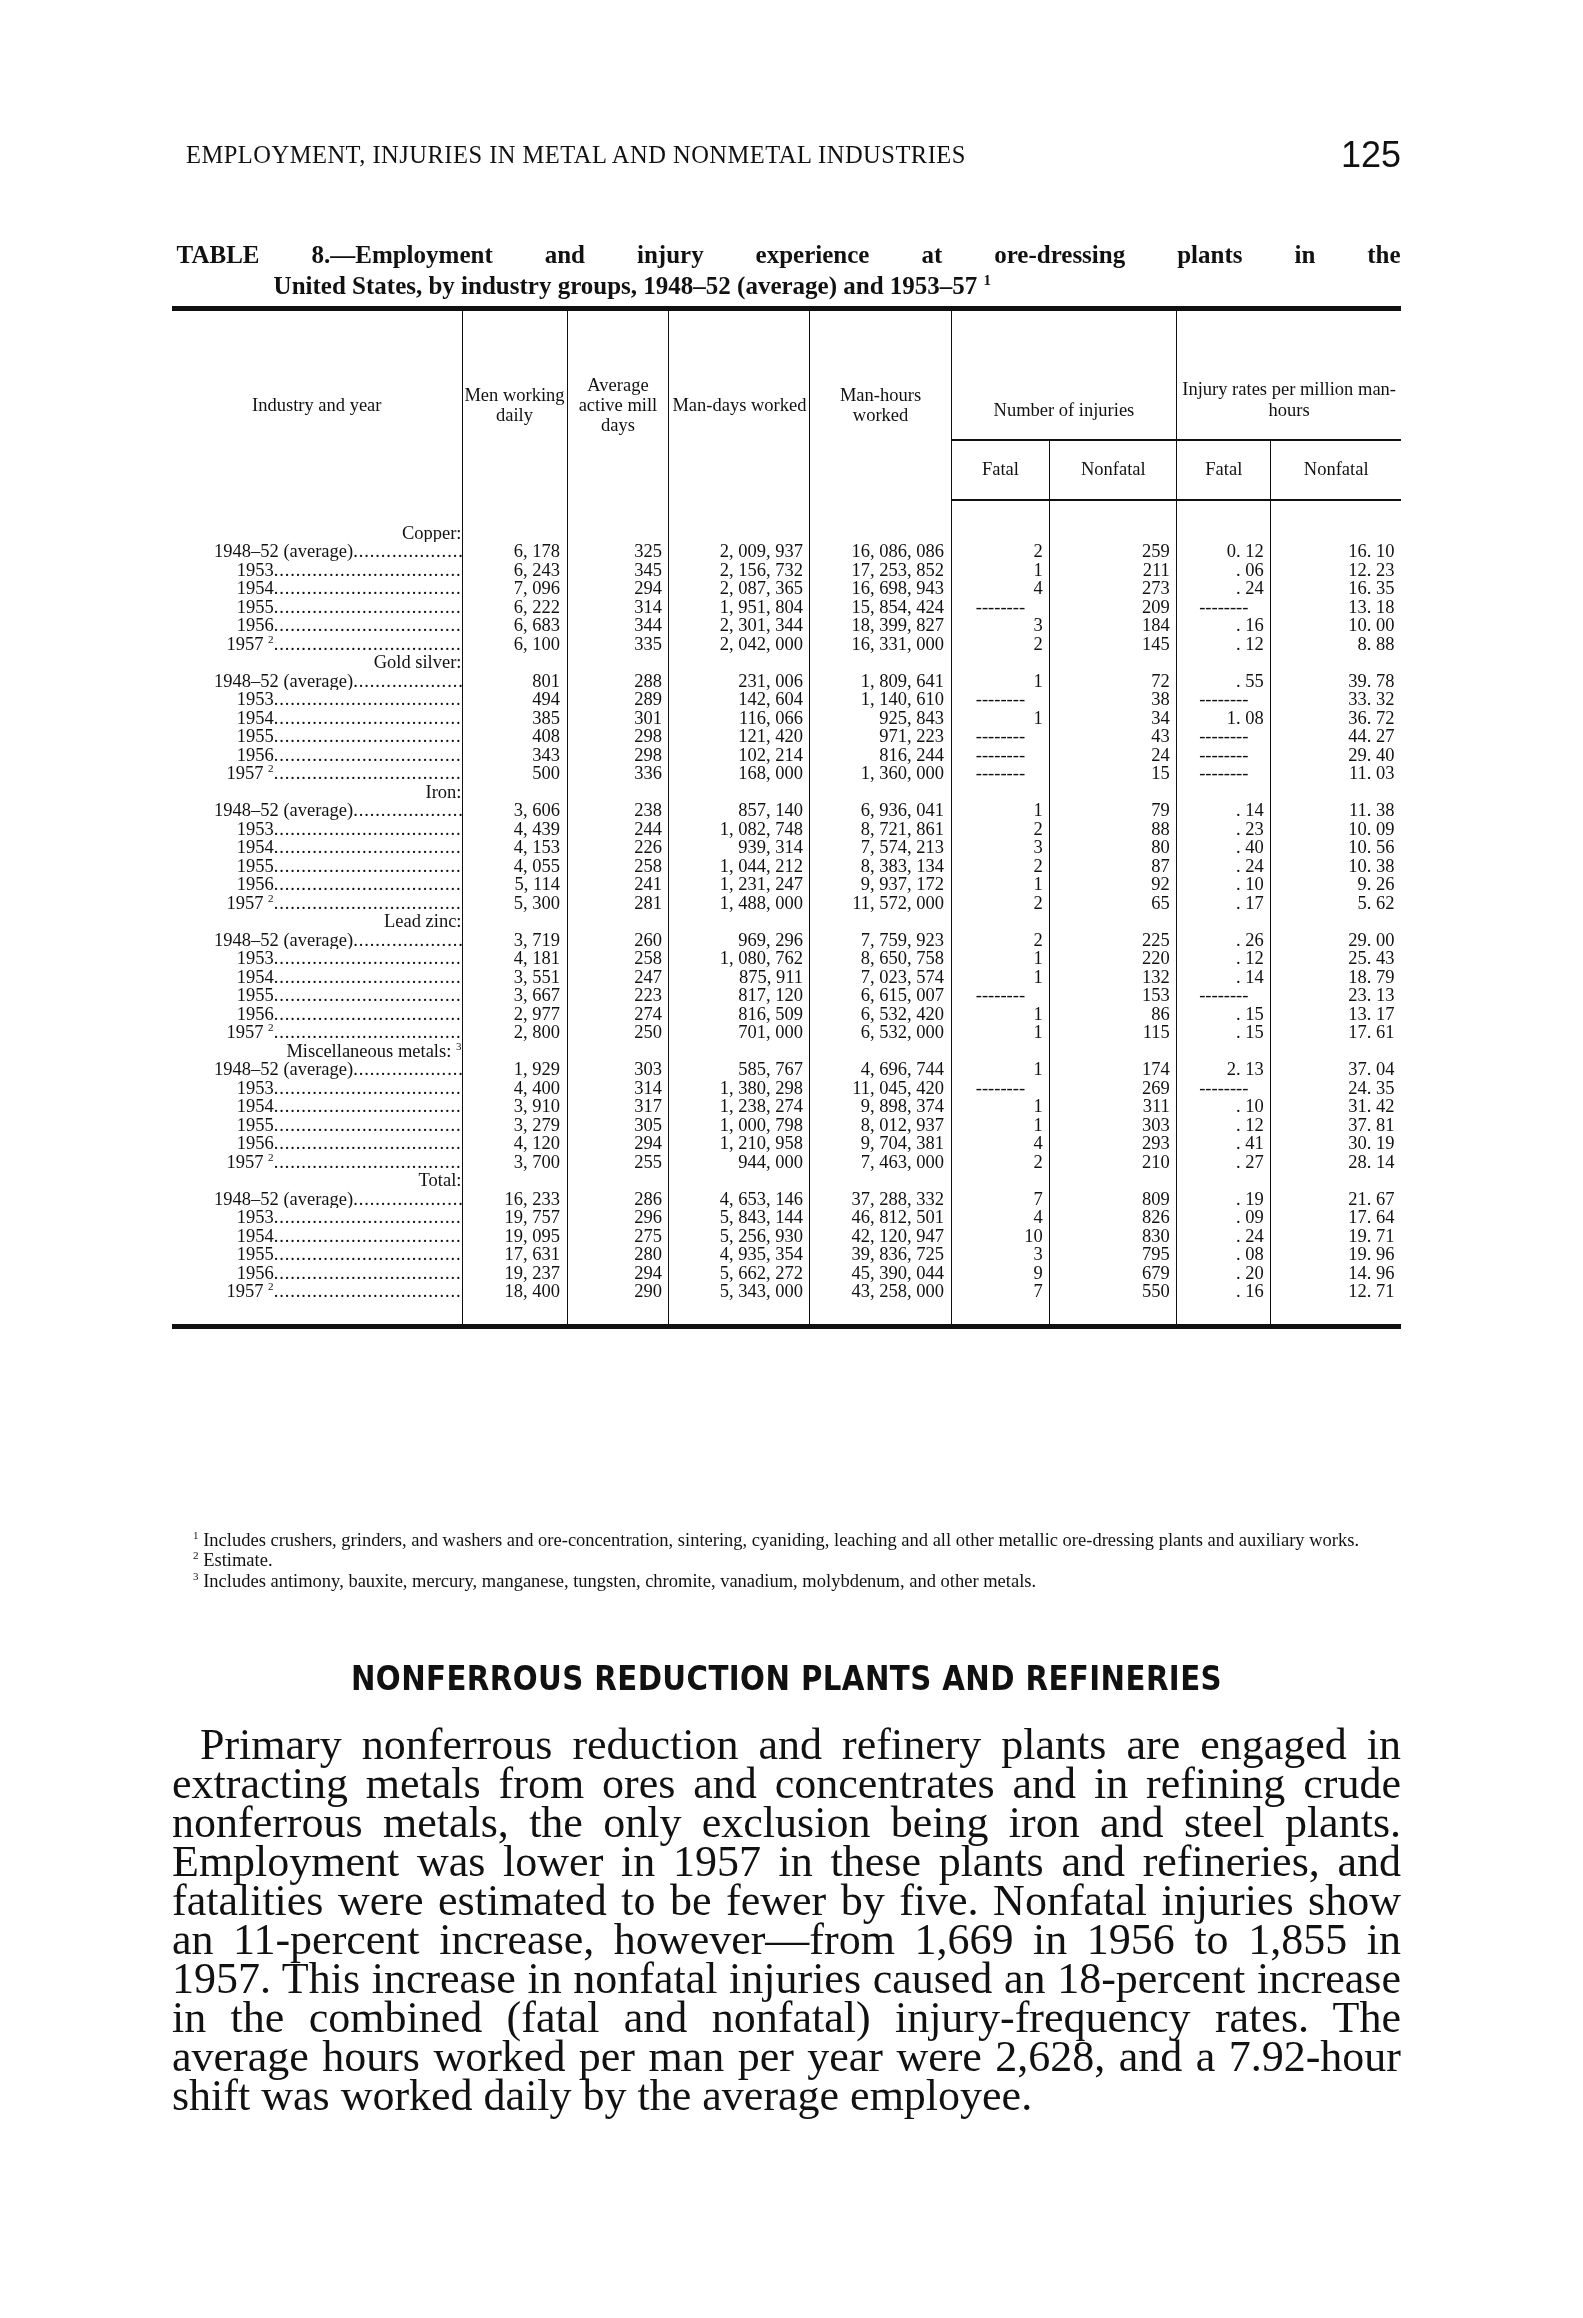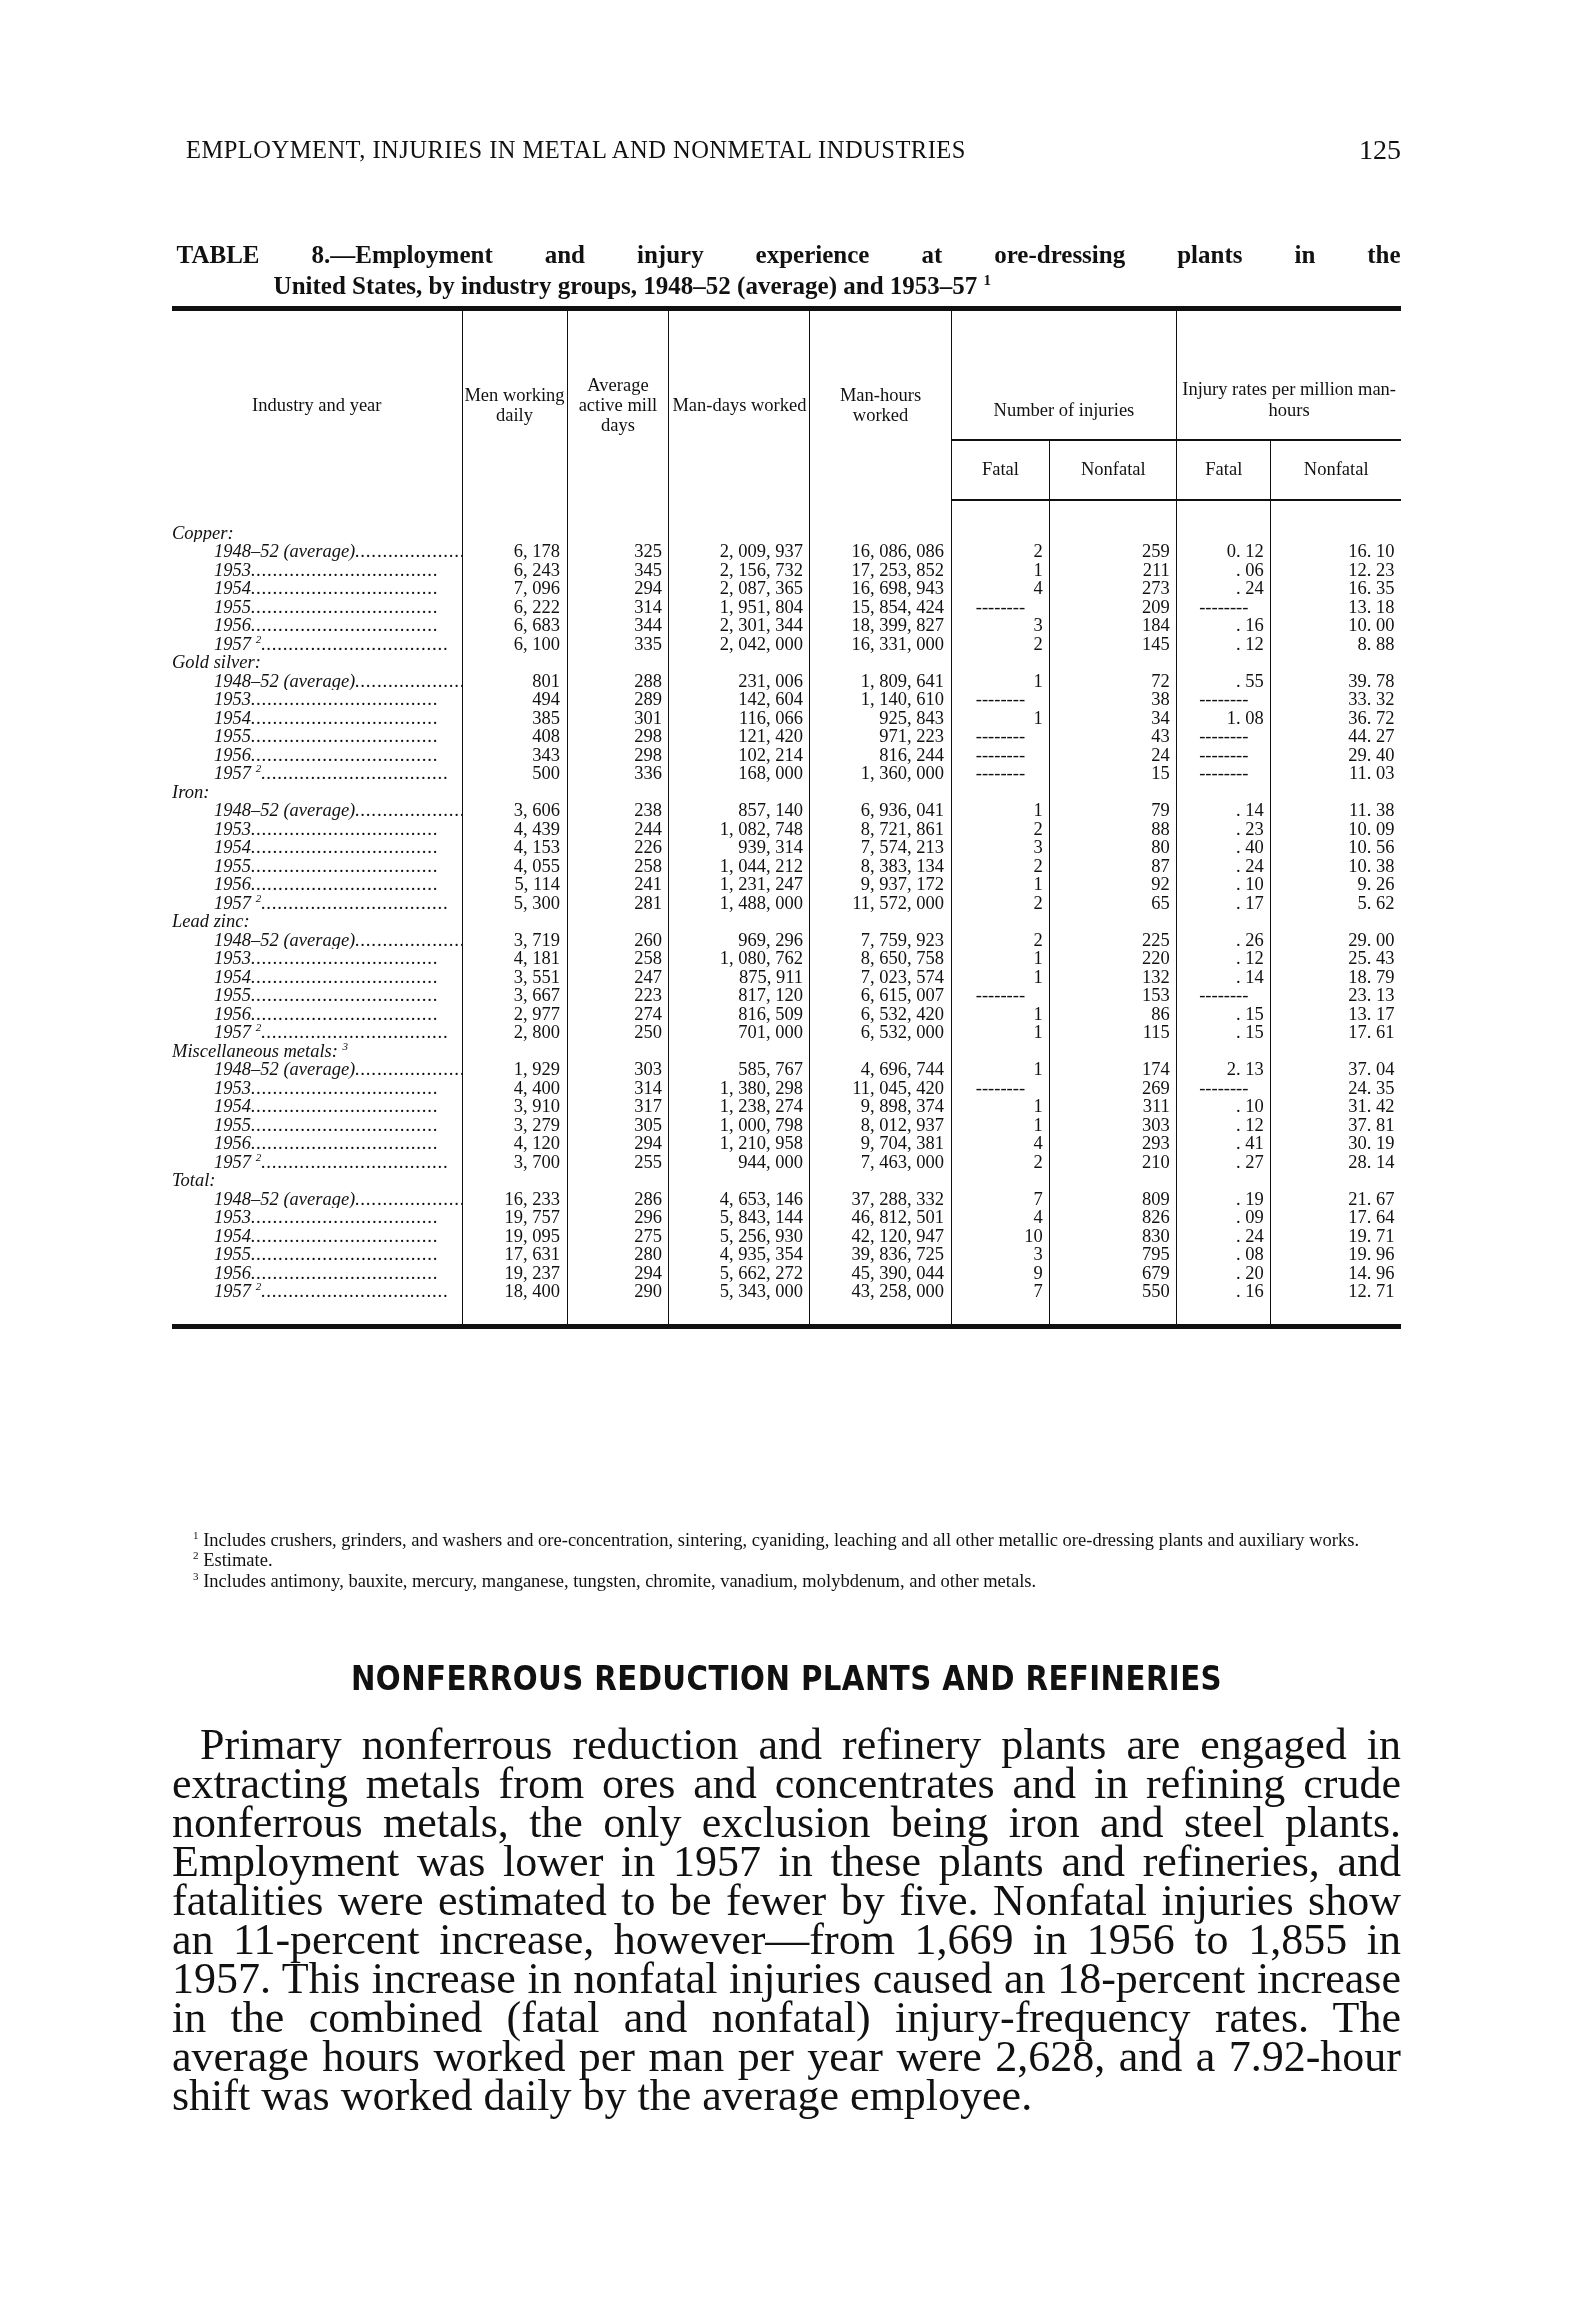--- a/index.html
+++ b/index.html
@@ -10,21 +10,21 @@
   .page { position: absolute; left: 172px; top: 0; width: 1229px; }
 
   .running-head {
     position: absolute; top: 134px; left: 14px; width: 1215px;
     display: flex; justify-content: space-between; align-items: center;
   }
   .running-head .title {
     font-family: "Liberation Serif", serif; font-size: 25px; letter-spacing: 0.5px;
     transform: scaleX(0.98); transform-origin: left;
   }
-  .running-head .pageno { font-family: Liberation Serif, serif; font-size: 28px; }
+  .running-head .pageno { font-family: Liberation Sans, sans-serif; font-size: 36px; }
 
   .caption {
     position: absolute; top: 211px; left: 4.6px; width: 1224px;
     font-family: "Liberation Serif", serif; font-weight: bold; font-size: 25px; line-height: 31px; margin-top: 28px;
   }
   .caption .l1 { display: block; text-align: justify; text-align-last: justify; }
   .caption .l2 { display: block; padding-left: 97px; }
   sup { font-size: 0.6em; vertical-align: super; line-height: 0; }
 
   .table-wrap { position: absolute; top: 306px; left: 0; width: 1229px; }
@@ -39,21 +39,21 @@
   }
   th.first { border-left: none; }
   thead tr.h1 th { height: 109px; }
   thead tr.h1 th.group { border-bottom: 2.3px solid #111; vertical-align: bottom; padding-bottom: 18.5px; }
   thead tr.h1 th.span2 { vertical-align: middle; }
   thead tr.h2 th { height: 58px; border-bottom: 2.3px solid #111; margin-top: 33px; }
   tbody td {
     border-left: 1.4px solid #111; padding: 0 6.5px; text-align: right;
     line-height: 18.5px; height: 18.5px; white-space: nowrap;
   }
-  tbody td.label { border-left: none; text-align: left; padding: 0; overflow: hidden; font-style: italic; }
+  tbody td.label { border-left: none; text-align: right; padding: 0; overflow: hidden; }
   tbody tr.group-row td.label { padding-left: 0; }
   tbody tr.year-row td.label { padding-left: 42px; }
   .leader { letter-spacing: 0.9px; }
   tbody tr.spacer td { height: 23px; }
   tbody tr.endspacer td { height: 23px; }
   td.dash { text-align: center; }
   tfoot td { border-top: 5.1px solid #111; height: 0; padding: 0; }
 
   .footnotes {
     position: absolute; top: 1530px; left: 0; width: 1229px;

